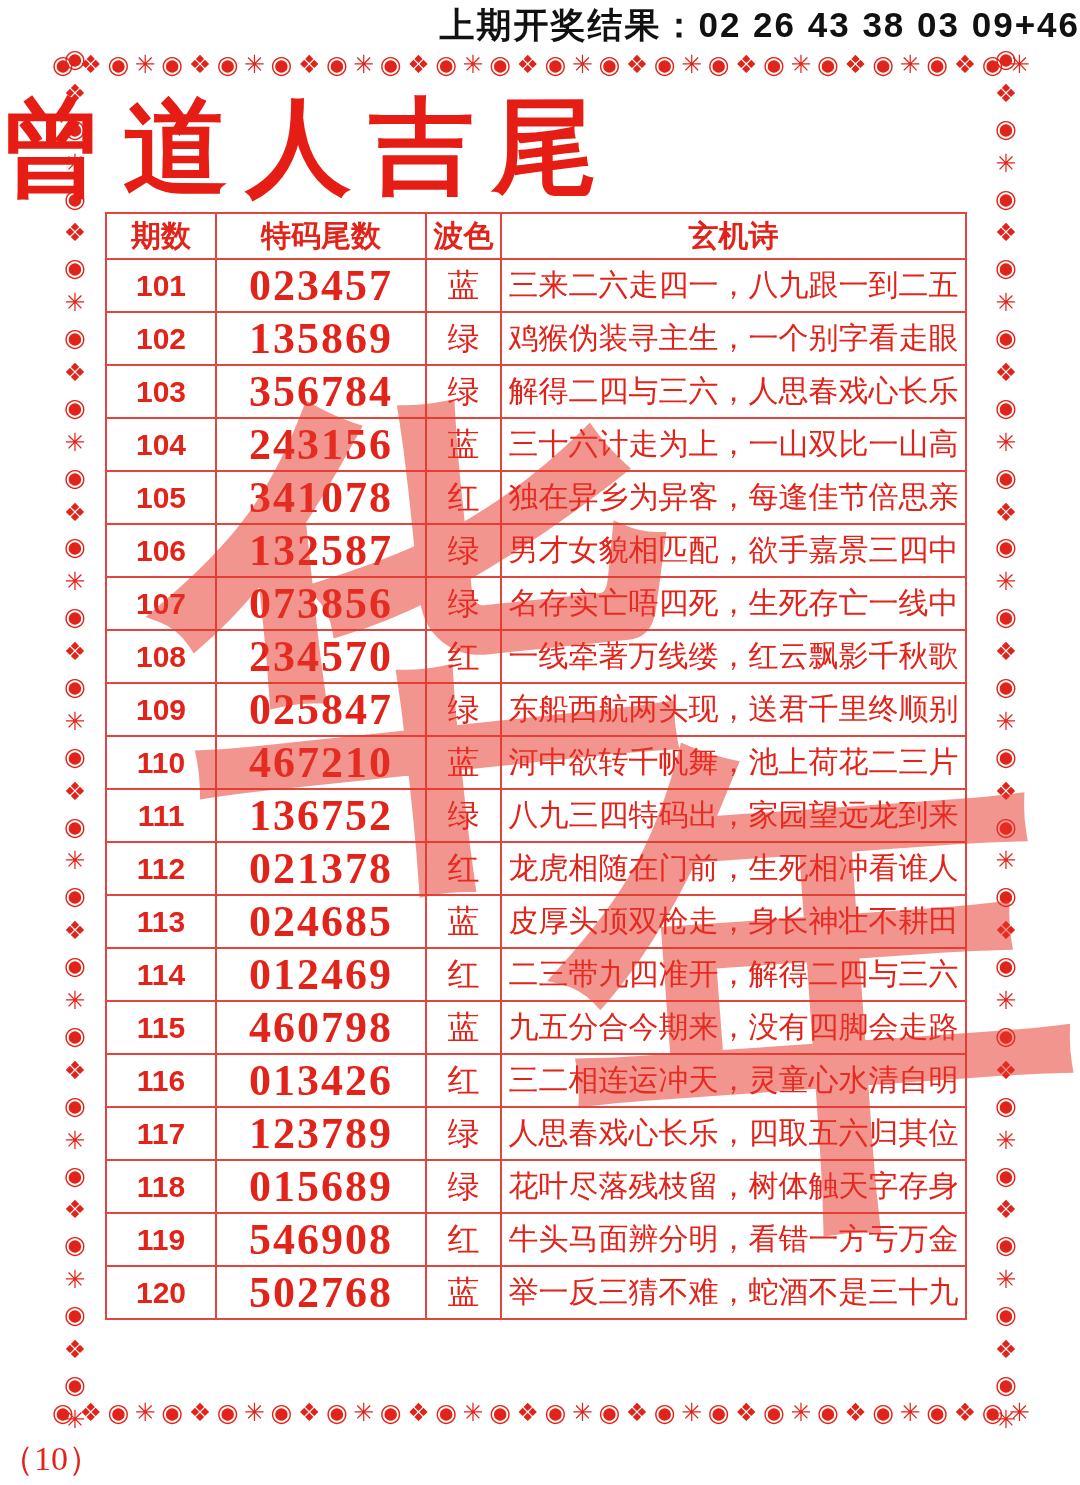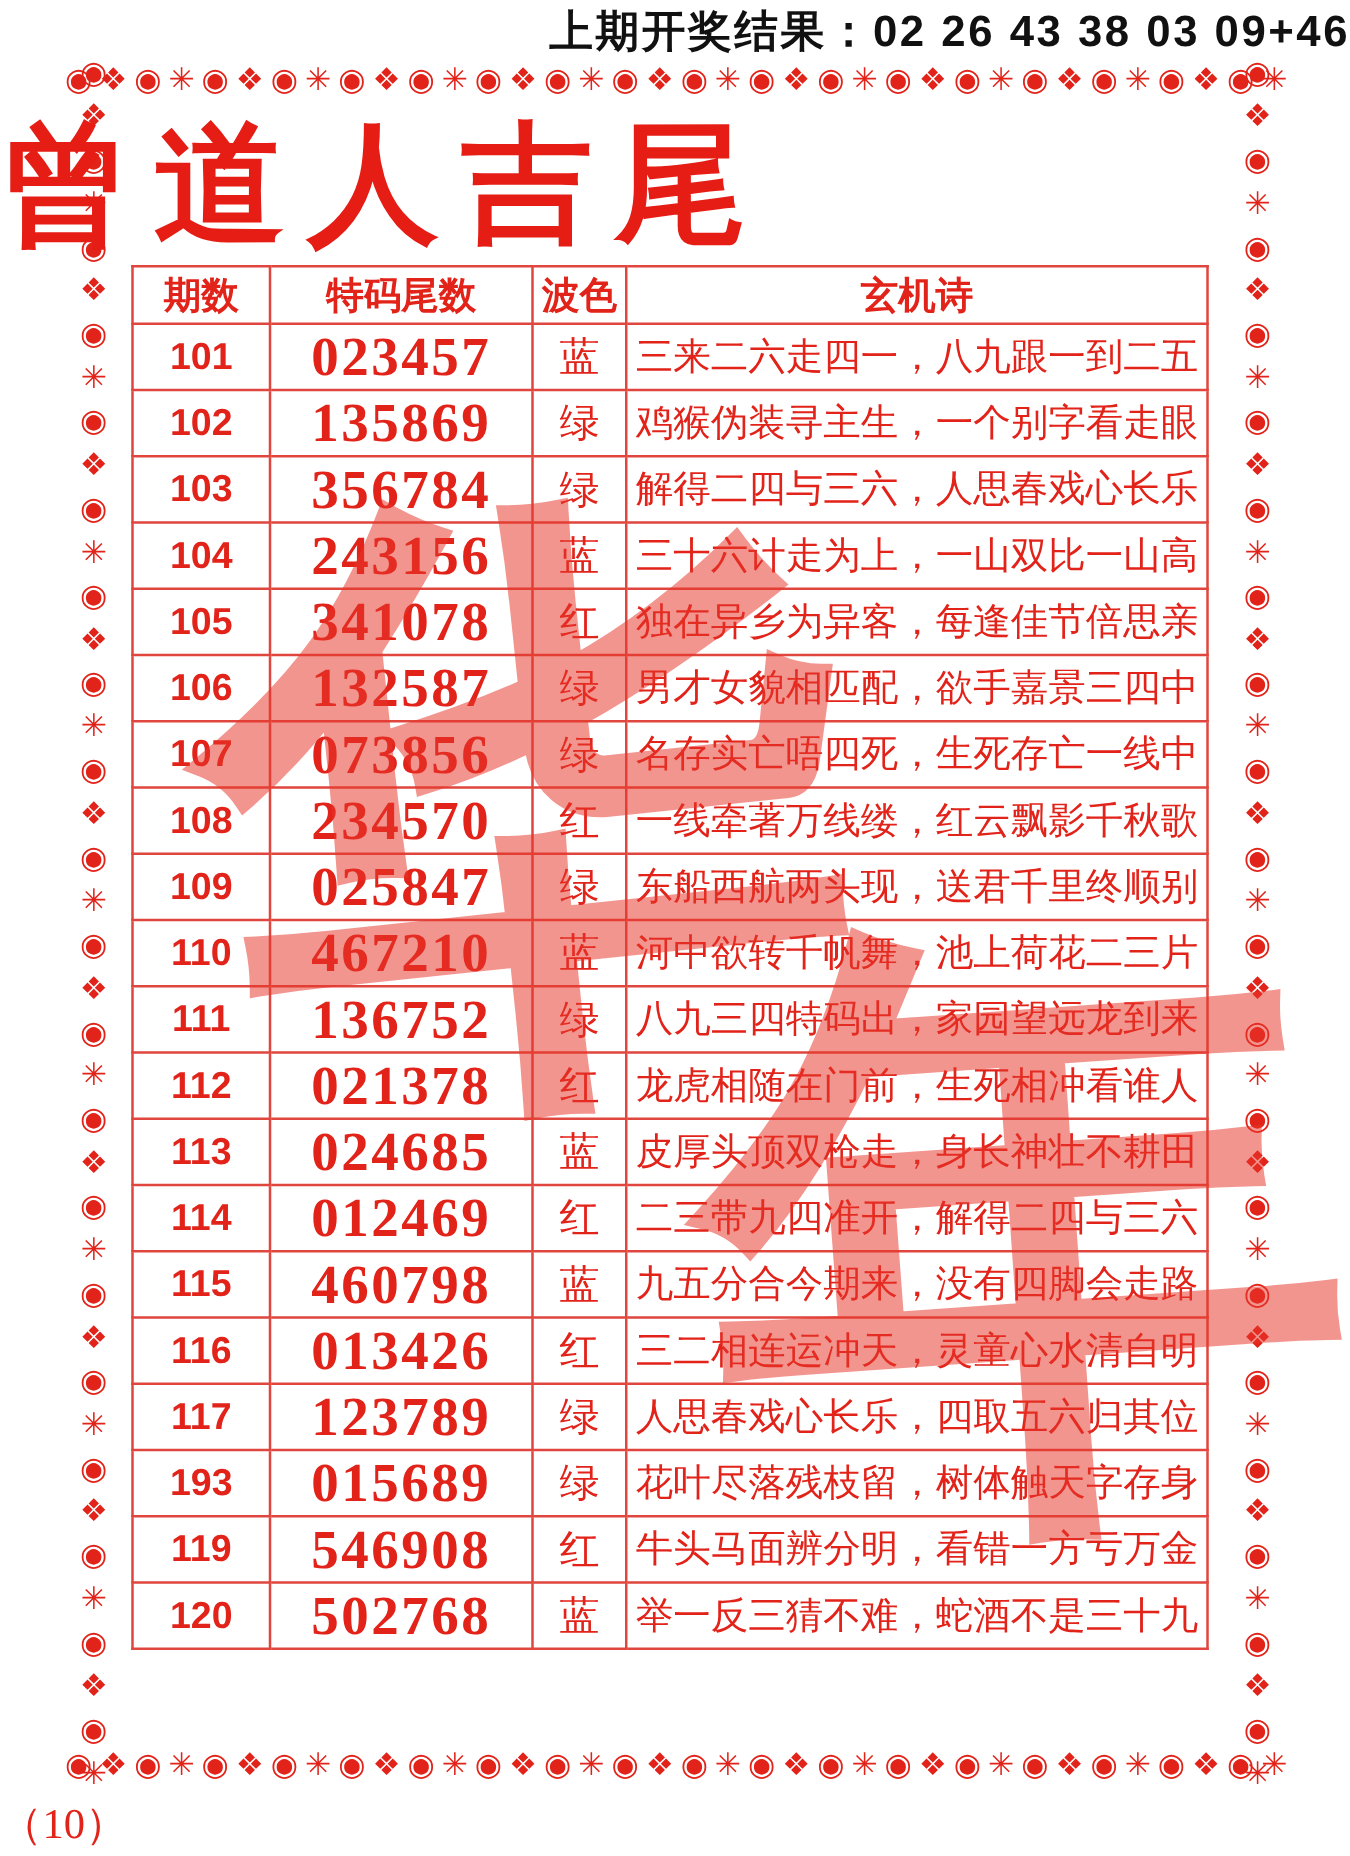--- a/index.html
+++ b/index.html
@@ -355,21 +355,21 @@
   </tr>
 
   <tr>
     <td class="period">117</td>
     <td class="tails">123789</td>
     <td class="wave">绿</td>
     <td class="poem">人思春戏心长乐，四取五六归其位</td>
   </tr>
 
   <tr>
-    <td class="period">193</td>
+    <td class="period">118</td>
     <td class="tails">015689</td>
     <td class="wave">绿</td>
     <td class="poem">花叶尽落残枝留，树体触天字存身</td>
   </tr>
 
   <tr>
     <td class="period">119</td>
     <td class="tails">546908</td>
     <td class="wave">红</td>
     <td class="poem">牛头马面辨分明，看错一方亏万金</td>

